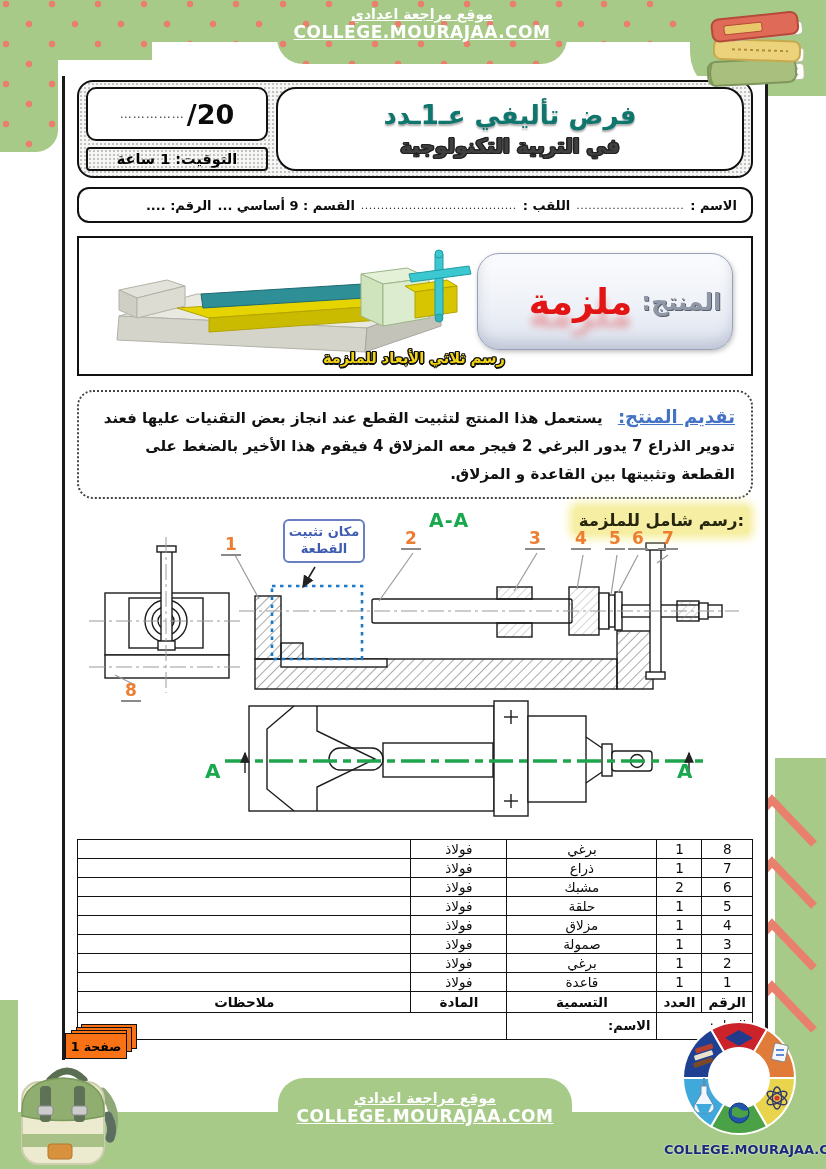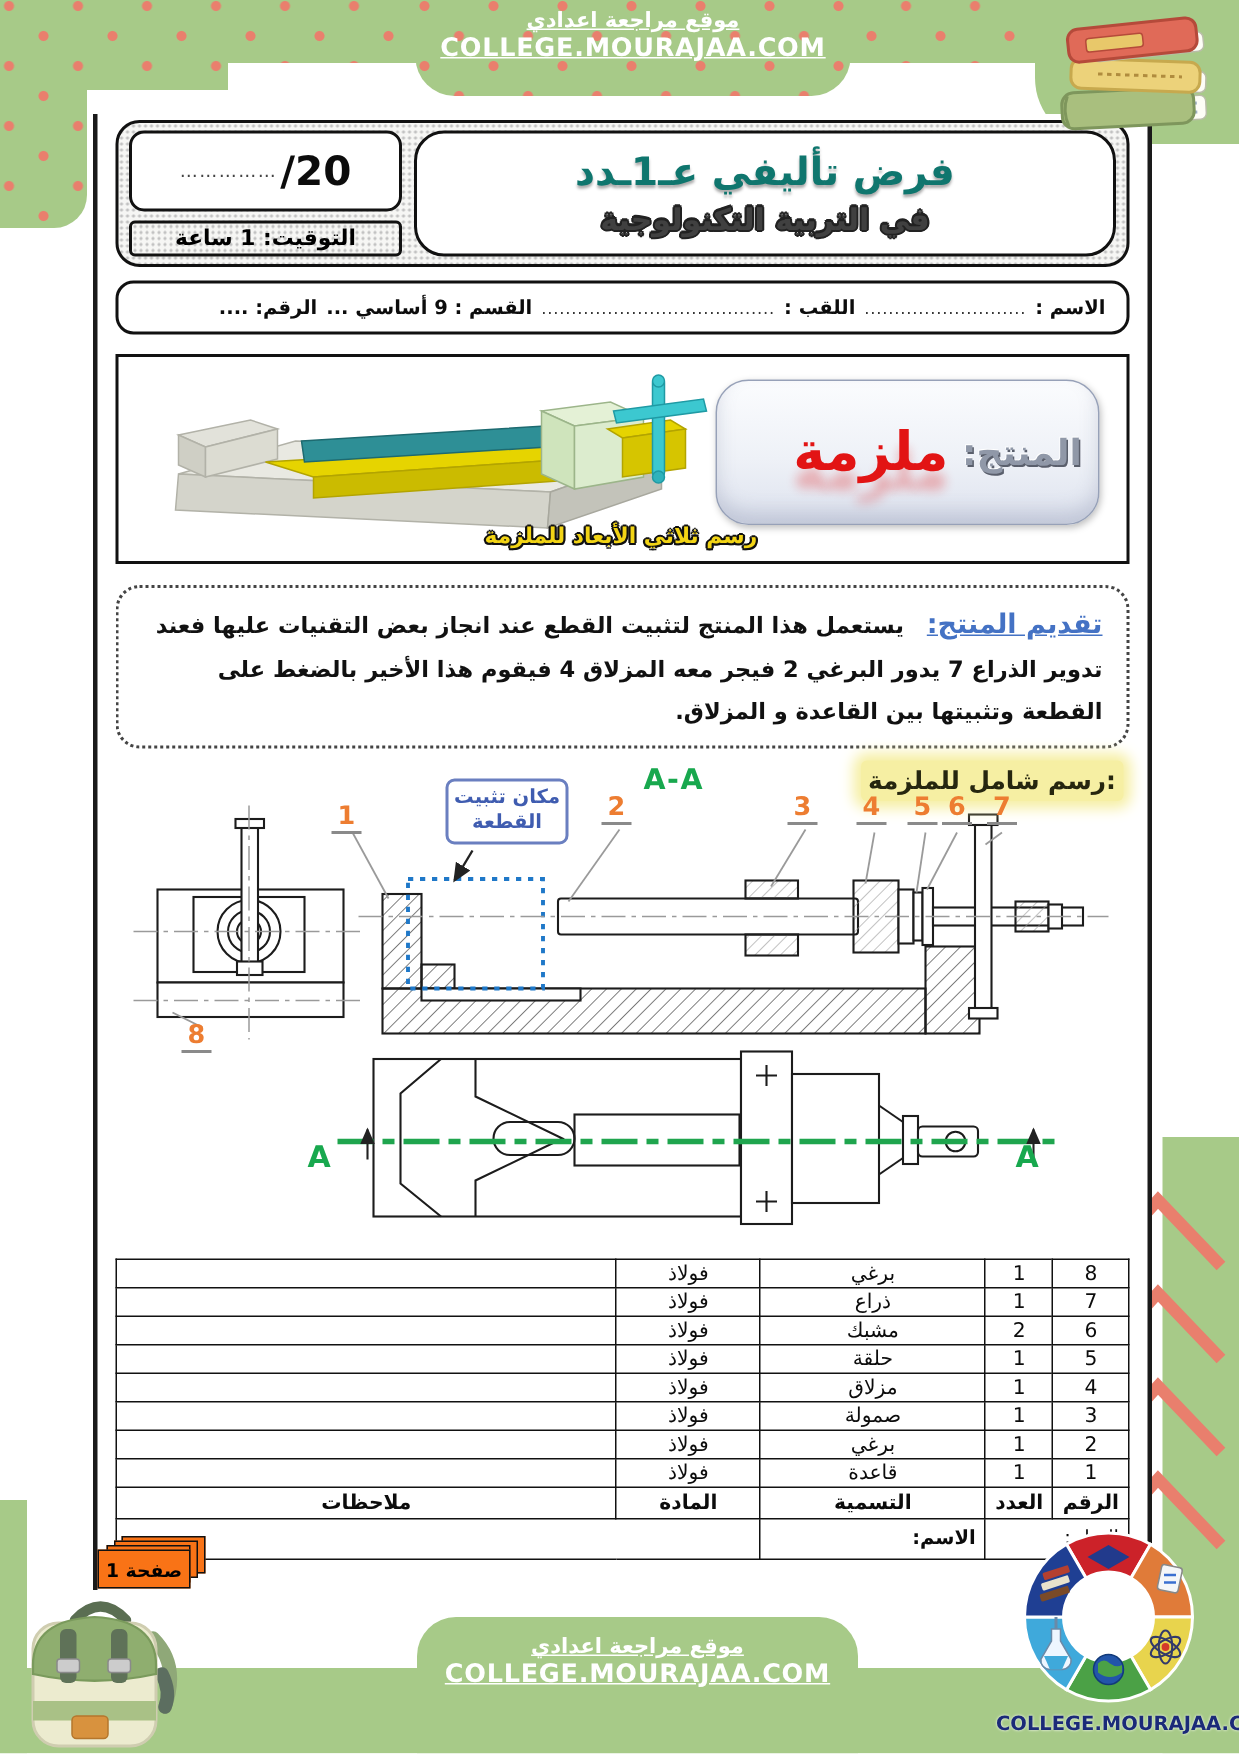--- a/index.html
+++ b/index.html
@@ -93,21 +93,21 @@
     color:#111; line-height:1.85; }
   .presentation-title { color:#4472c4; font-weight:900; font-size:18px; text-decoration:underline; margin-left:10px; }
 
   
   .drawing-area { position:relative; margin-top:12px; height:320px; }
   .drawing-title { position:absolute; right:4px; top:-4px; z-index:3; font-weight:800; font-size:16.5px;
     color:#26260f; background:#f6efa3; box-shadow:0 0 9px 5px #f6efa3; border-radius:4px; padding:4px 5px; }
   .aa-label { position:absolute; left:352px; top:-2px; z-index:3; color:#18a84e; font-weight:900; font-size:19px; letter-spacing:1px; }
   .callout { position:absolute; left:206px; top:8px; width:82px; z-index:3; border:2px solid #6a7fc0;
     border-radius:6px; color:#3f5cb0; font-weight:800; font-size:13px; text-align:center;
-    padding:3px 2px; background:#fff; line-height:1.3;margin-left:14px; }
+    padding:3px 2px; background:#fff; line-height:1.3; }
   .pnum { position:absolute; z-index:3; color:#ed7d31; font-weight:800; font-size:17px;
     border-bottom:2.5px solid #8a8a8a; padding:0 4px; line-height:1.15; }
   .cutA { position:absolute; z-index:3; color:#18a84e; font-weight:900; font-size:20px; }
   svg.tech { position:absolute; left:0; top:0; z-index:1; }
 
   
   .parts-table { margin-top:8px; width:100%; border-collapse:collapse; direction:rtl;
     font-size:13.5px; color:#0c0c0c; }
   .parts-table td { border:1.7px solid #111; height:19px; padding:0 6px; text-align:center; }
   .parts-table td.notes { text-align:right; }

